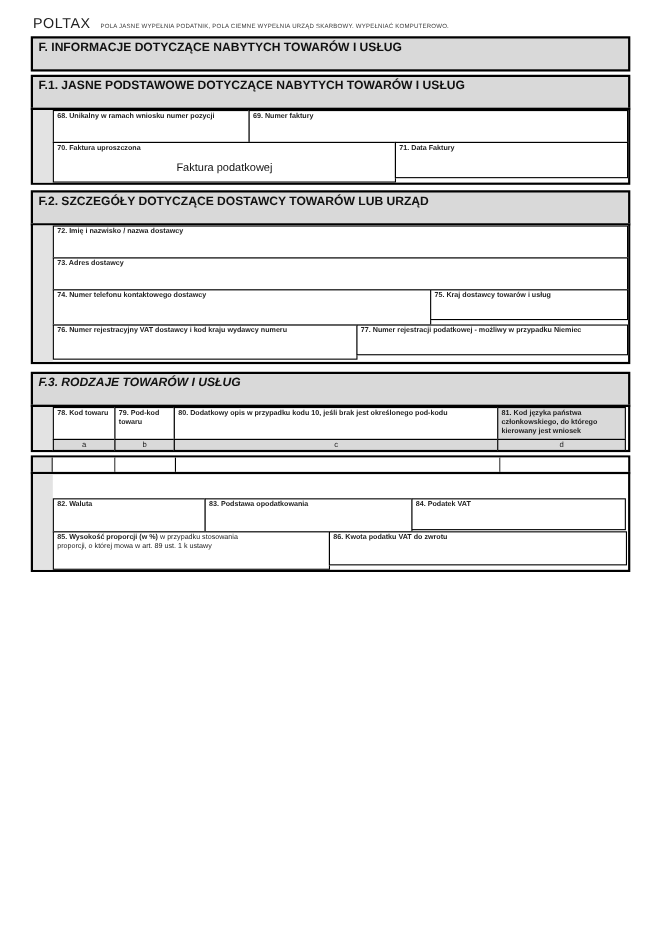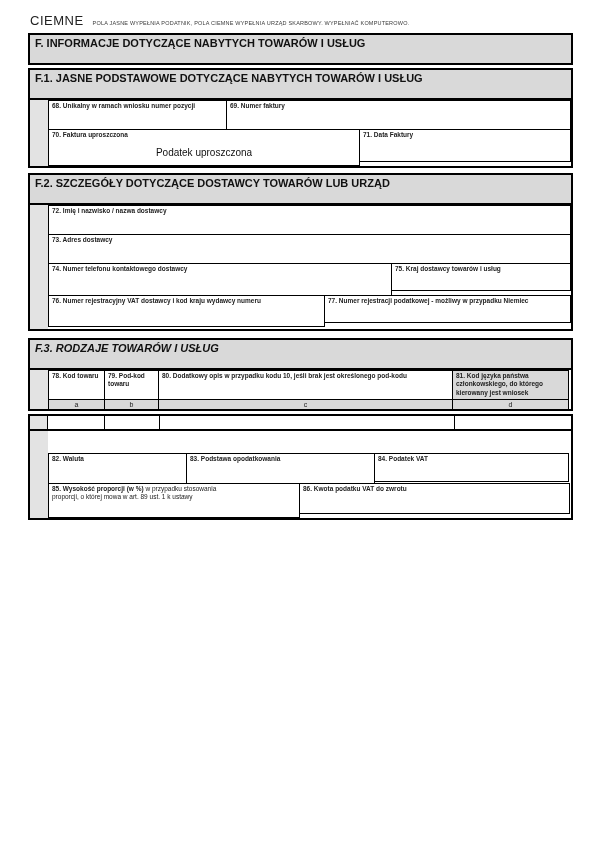--- a/index.html
+++ b/index.html
@@ -52,42 +52,42 @@
   .lbl-reg { font-weight:normal; }
   .f85-inner { width:175px; }
 </style>
 </head>
 <body>
 
 <div class="page">
   <div class="form-col">
 
     <div class="brandline">
-      <span class="brand">CIEMNE</span>
+      <span class="brand">POLTAX</span>
       <span class="instructions">POLA JASNE WYPEŁNIA PODATNIK, POLA CIEMNE WYPEŁNIA URZĄD SKARBOWY. WYPEŁNIAĆ KOMPUTEROWO.</span>
     </div>
 
     <div class="hdr-bar gap5">F. INFORMACJE DOTYCZĄCE NABYTYCH TOWARÓW I USŁUG</div>
 
     <div class="hdr-bar gap3">F.1. JASNE PODSTAWOWE DOTYCZĄCE NABYTYCH TOWARÓW I USŁUG</div>
     <div class="body-box" style="height:70px;">
       <div class="strip"></div>
       <div class="fields">
         <div class="frow">
           <div class="fcell" style="width:179px; height:30px;">
             <span>68. Unikalny w ramach wniosku numer pozycji</span>
           </div>
           <div class="fcell" style="width:345px; height:30px;">
             <span>69. Numer faktury</span>
           </div>
         </div>
         <div class="frow">
           <div class="fcell" style="width:312px; height:37px;">
             <span>70. Faktura uproszczona</span>
-            <span class="val-center">Podatek uproszczona</span>
+            <span class="val-center">Faktura podatkowej</span>
           </div>
           <div class="fcell" style="width:212px; height:33px;">
             <span>71. Data Faktury</span>
           </div>
         </div>
       </div>
     </div>
 
     <div class="hdr-bar gap5">F.2. SZCZEGÓŁY DOTYCZĄCE DOSTAWCY TOWARÓW LUB URZĄD</div>
     <div class="body-box" style="height:128px;">

